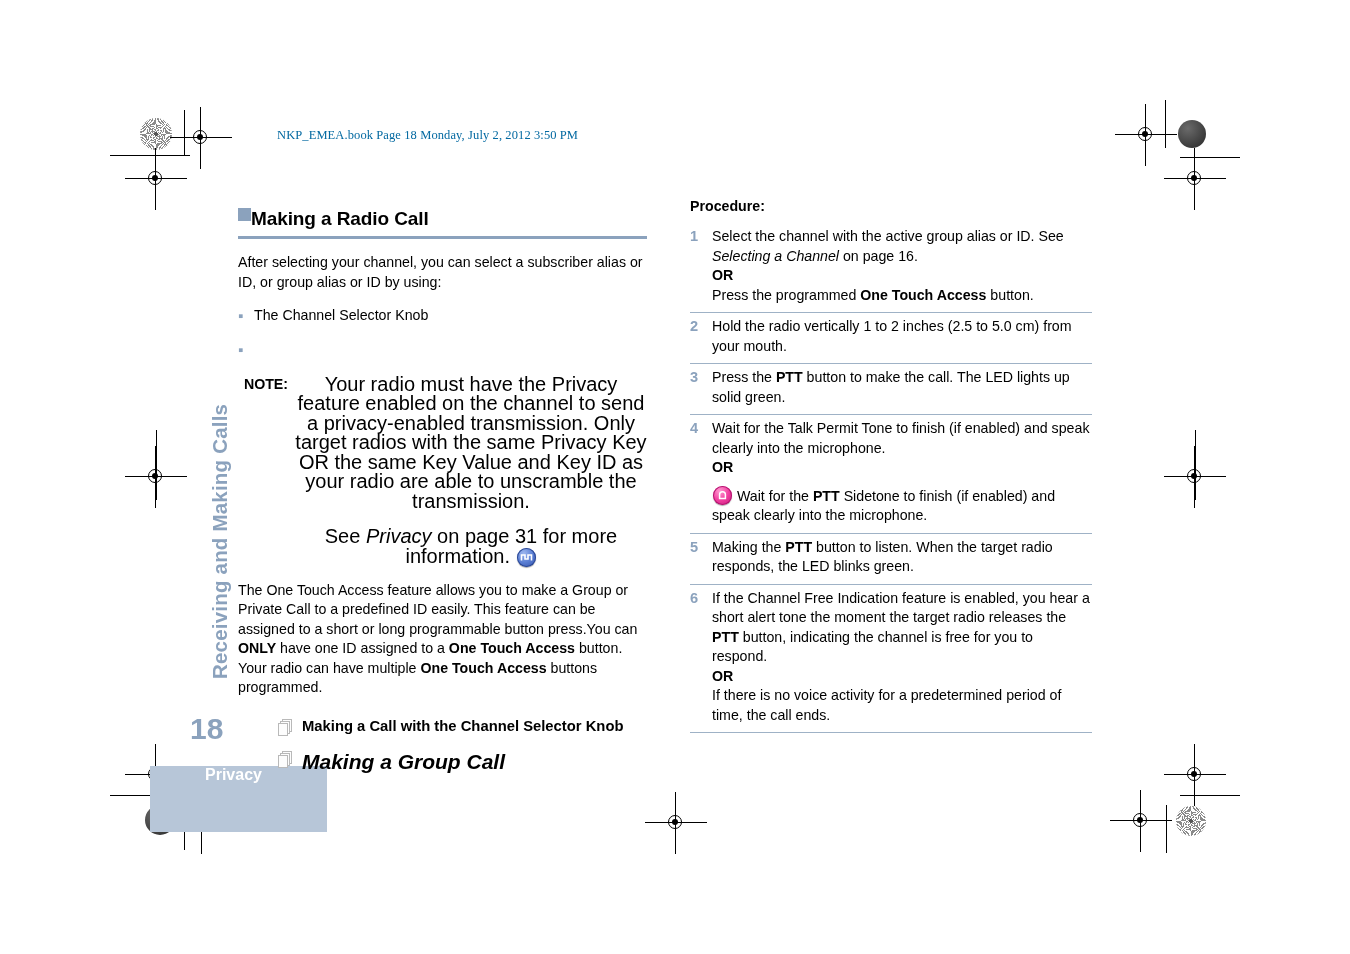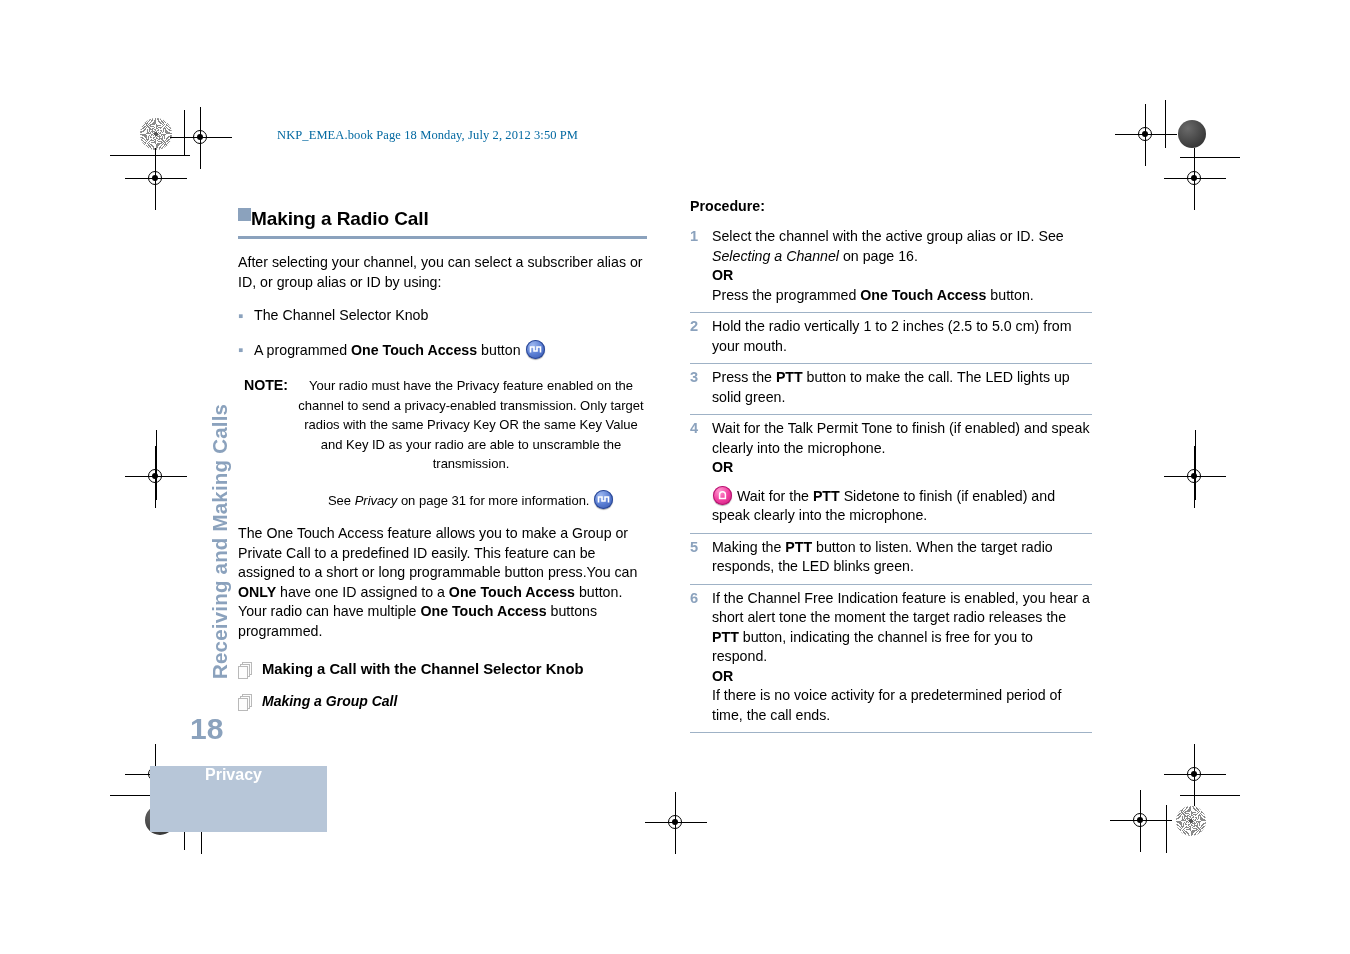--- a/index.html
+++ b/index.html
@@ -185,42 +185,43 @@
     text-align: center;
   }
   .note-label {
     font-size: 14.2px;
     font-weight: bold;
     width: 56px;
     flex: none;
     line-height: 19.5px;
   }
   .note-body {
-    font-size: 13px;
+    font-size: 20px;
     line-height: 19.5px;
   }
   .note-body p { margin: 0; }
   .note-body p + p { margin-top: 16px; }
 
   .indent-para {
     margin-left: 56px;
   }
 
   .sub-head {
     display: flex;
     align-items: flex-start;
     gap: 9px;
     margin-top: 20px;
+    margin-left: 40px;
   }
   .sub-head .title1 {
     font-size: 14.8px;
     font-weight: bold;
   }
   .sub-head .title2 {
-    font-size: 14px;
+    font-size: 21px;
     font-weight: bold;
     font-style: italic;
   }
 
   
   .pages-icon {
     position: relative;
     width: 15px;
     height: 18px;
     flex: none;
@@ -409,23 +410,20 @@
 
   <p class="body">After selecting your channel, you can select a subscriber alias or ID, or group alias or ID by using:</p>
 
   <div class="bullet-row">
     <span class="bdot">▪</span>
     <span>The Channel Selector Knob</span>
   </div>
 
   <div class="bullet-row">
     <span class="bdot">▪</span>
-    <span><span>A programmed </span><b class="strong">One Touch Access</b><span> button </span><span class="btn-icon blue"><svg width="19" height="19" viewBox="0 0 19 19">
-            <path d="M4.5 12.5 L4.5 7 L8 7 L8 11 L11 11 L11 7 L14.5 7 L14.5 12.5" fill="none" stroke="#ffffff" stroke-width="1.6" stroke-linejoin="miter"></path>
-          </svg></span></span>
   </div>
 
   <div class="note-block">
     <div class="note-label">NOTE:</div>
     <div class="note-body">
       <p>Your radio must have the Privacy feature enabled on the channel to send a privacy-enabled transmission. Only target radios with the same Privacy Key OR the same Key Value and Key ID as your radio are able to unscramble the transmission.</p>
       <p><span>See </span><i class="bi">Privacy</i><span> on page 31 for more information. </span><span class="btn-icon blue"><svg width="19" height="19" viewBox="0 0 19 19">
               <path d="M4.5 12.5 L4.5 7 L8 7 L8 11 L11 11 L11 7 L14.5 7 L14.5 12.5" fill="none" stroke="#ffffff" stroke-width="1.6" stroke-linejoin="miter"></path>
             </svg></span></p>
     </div>

